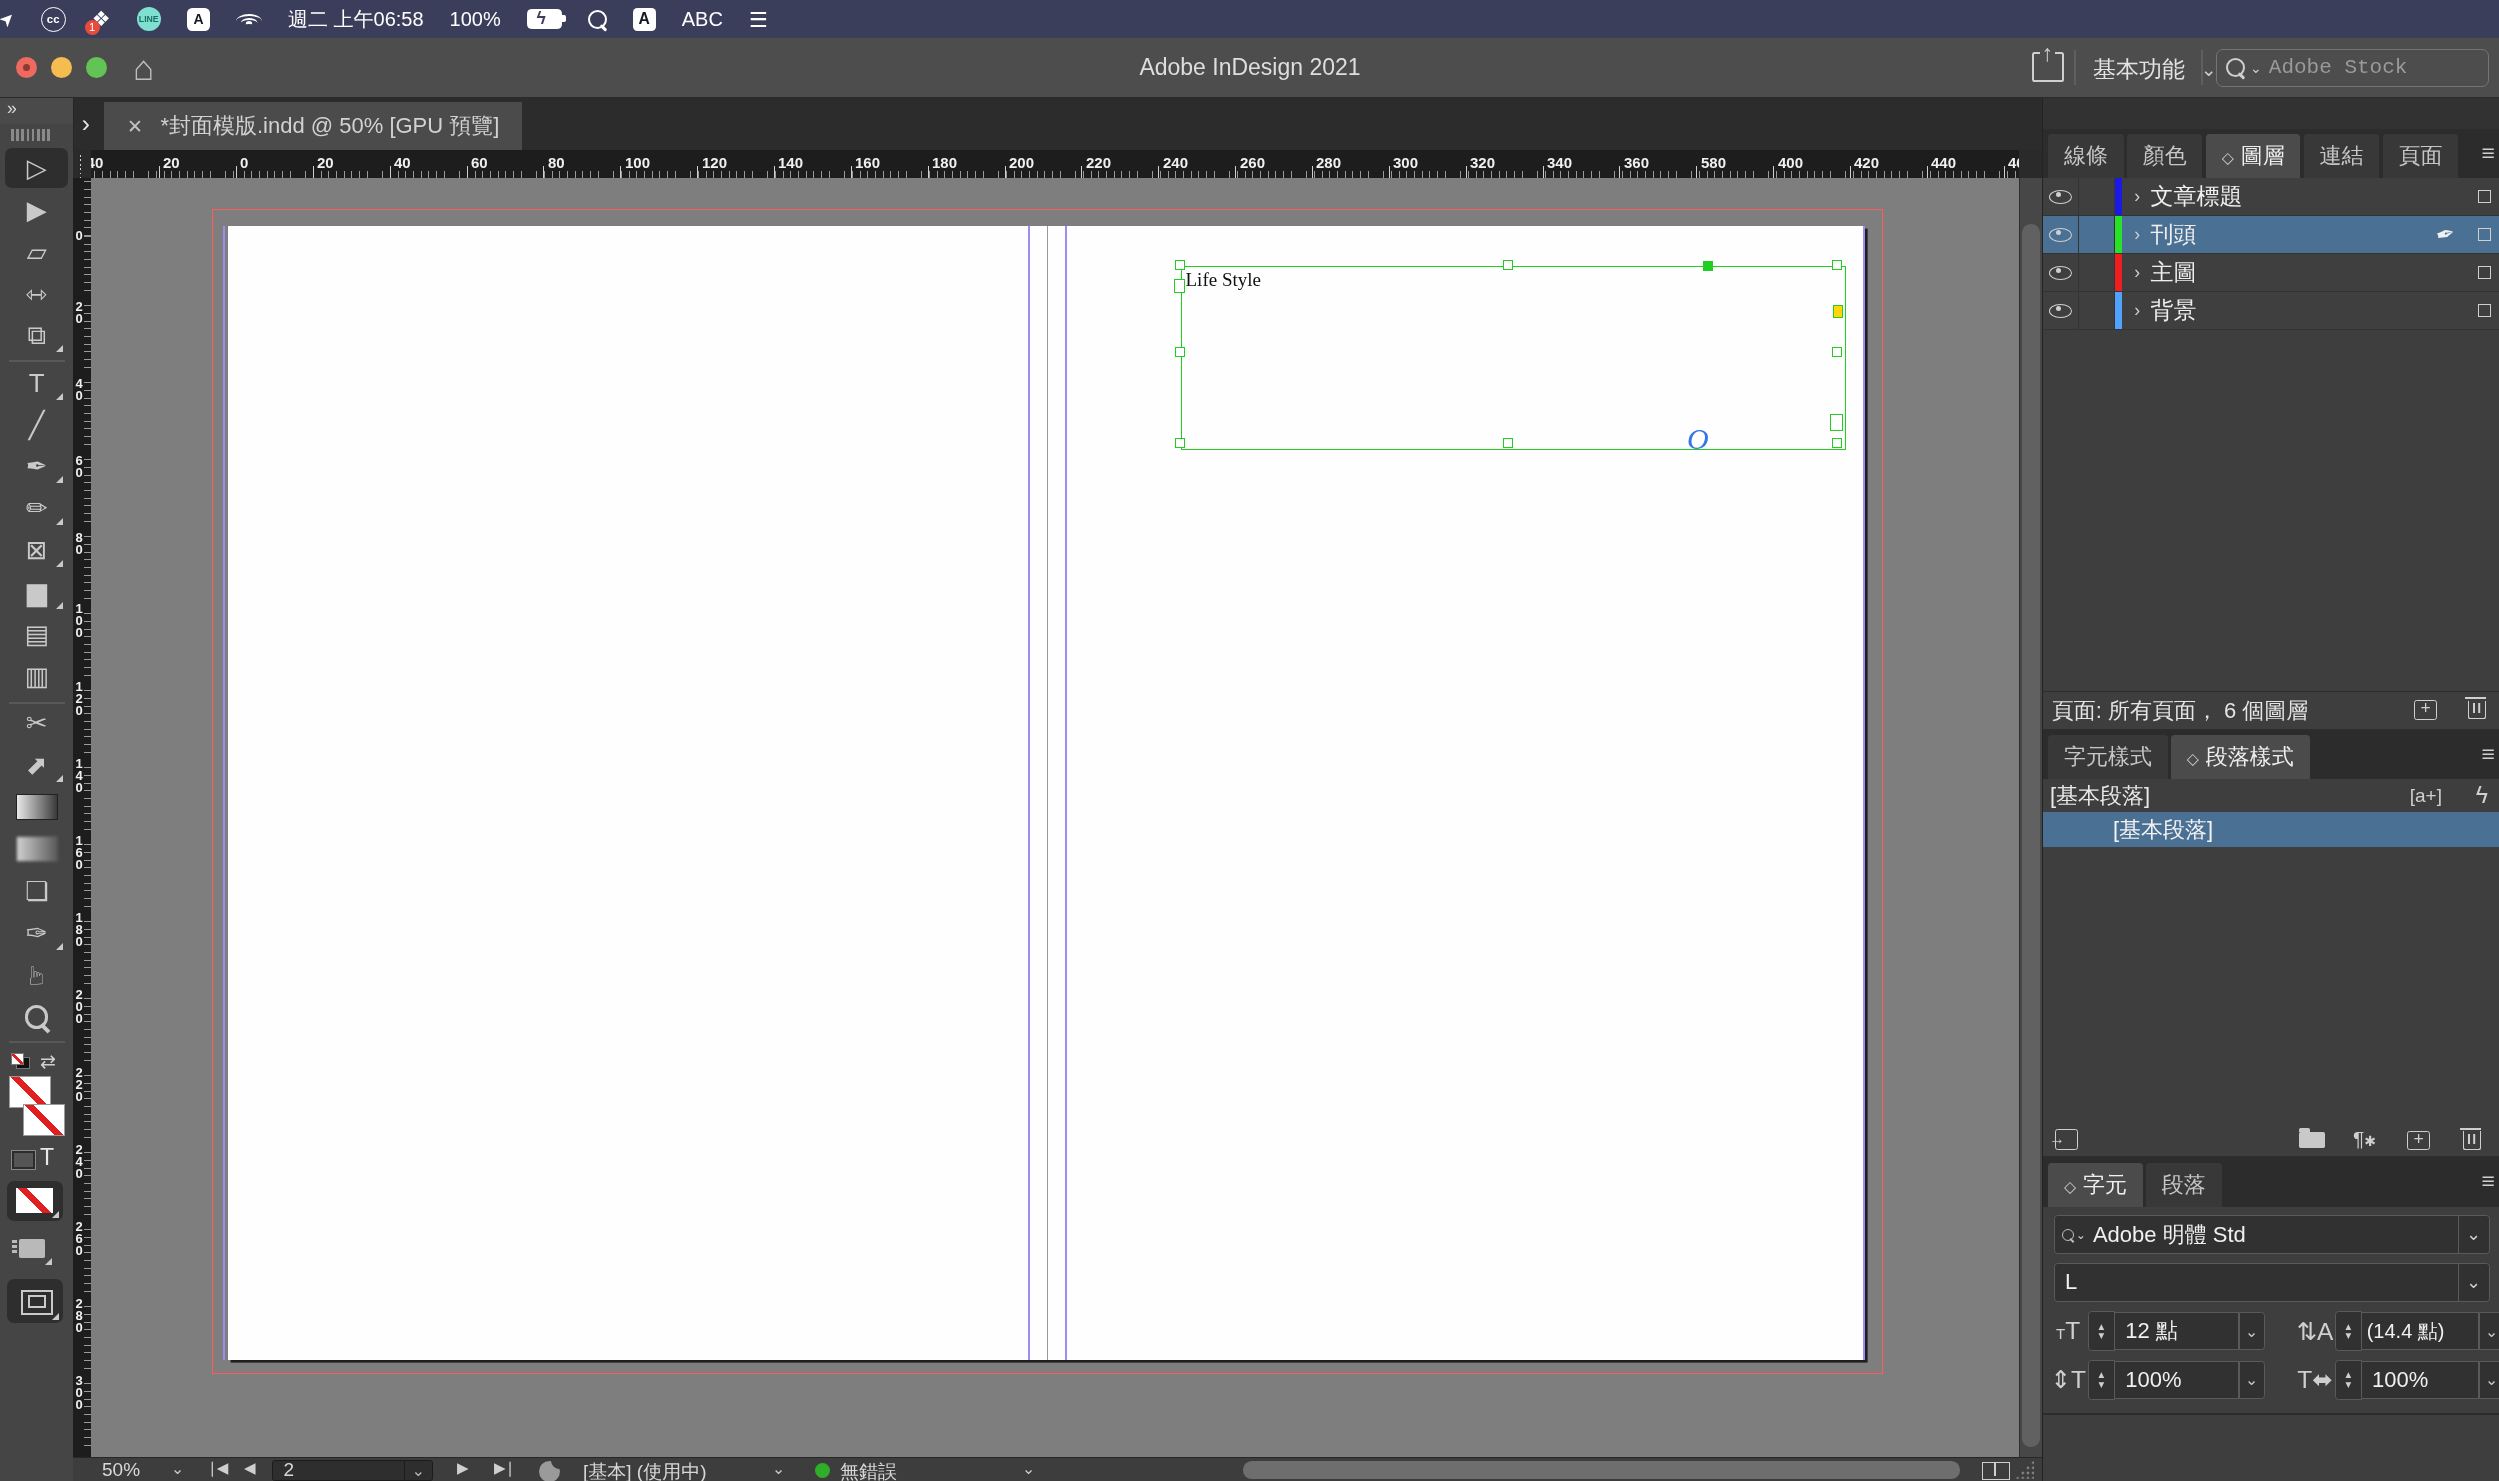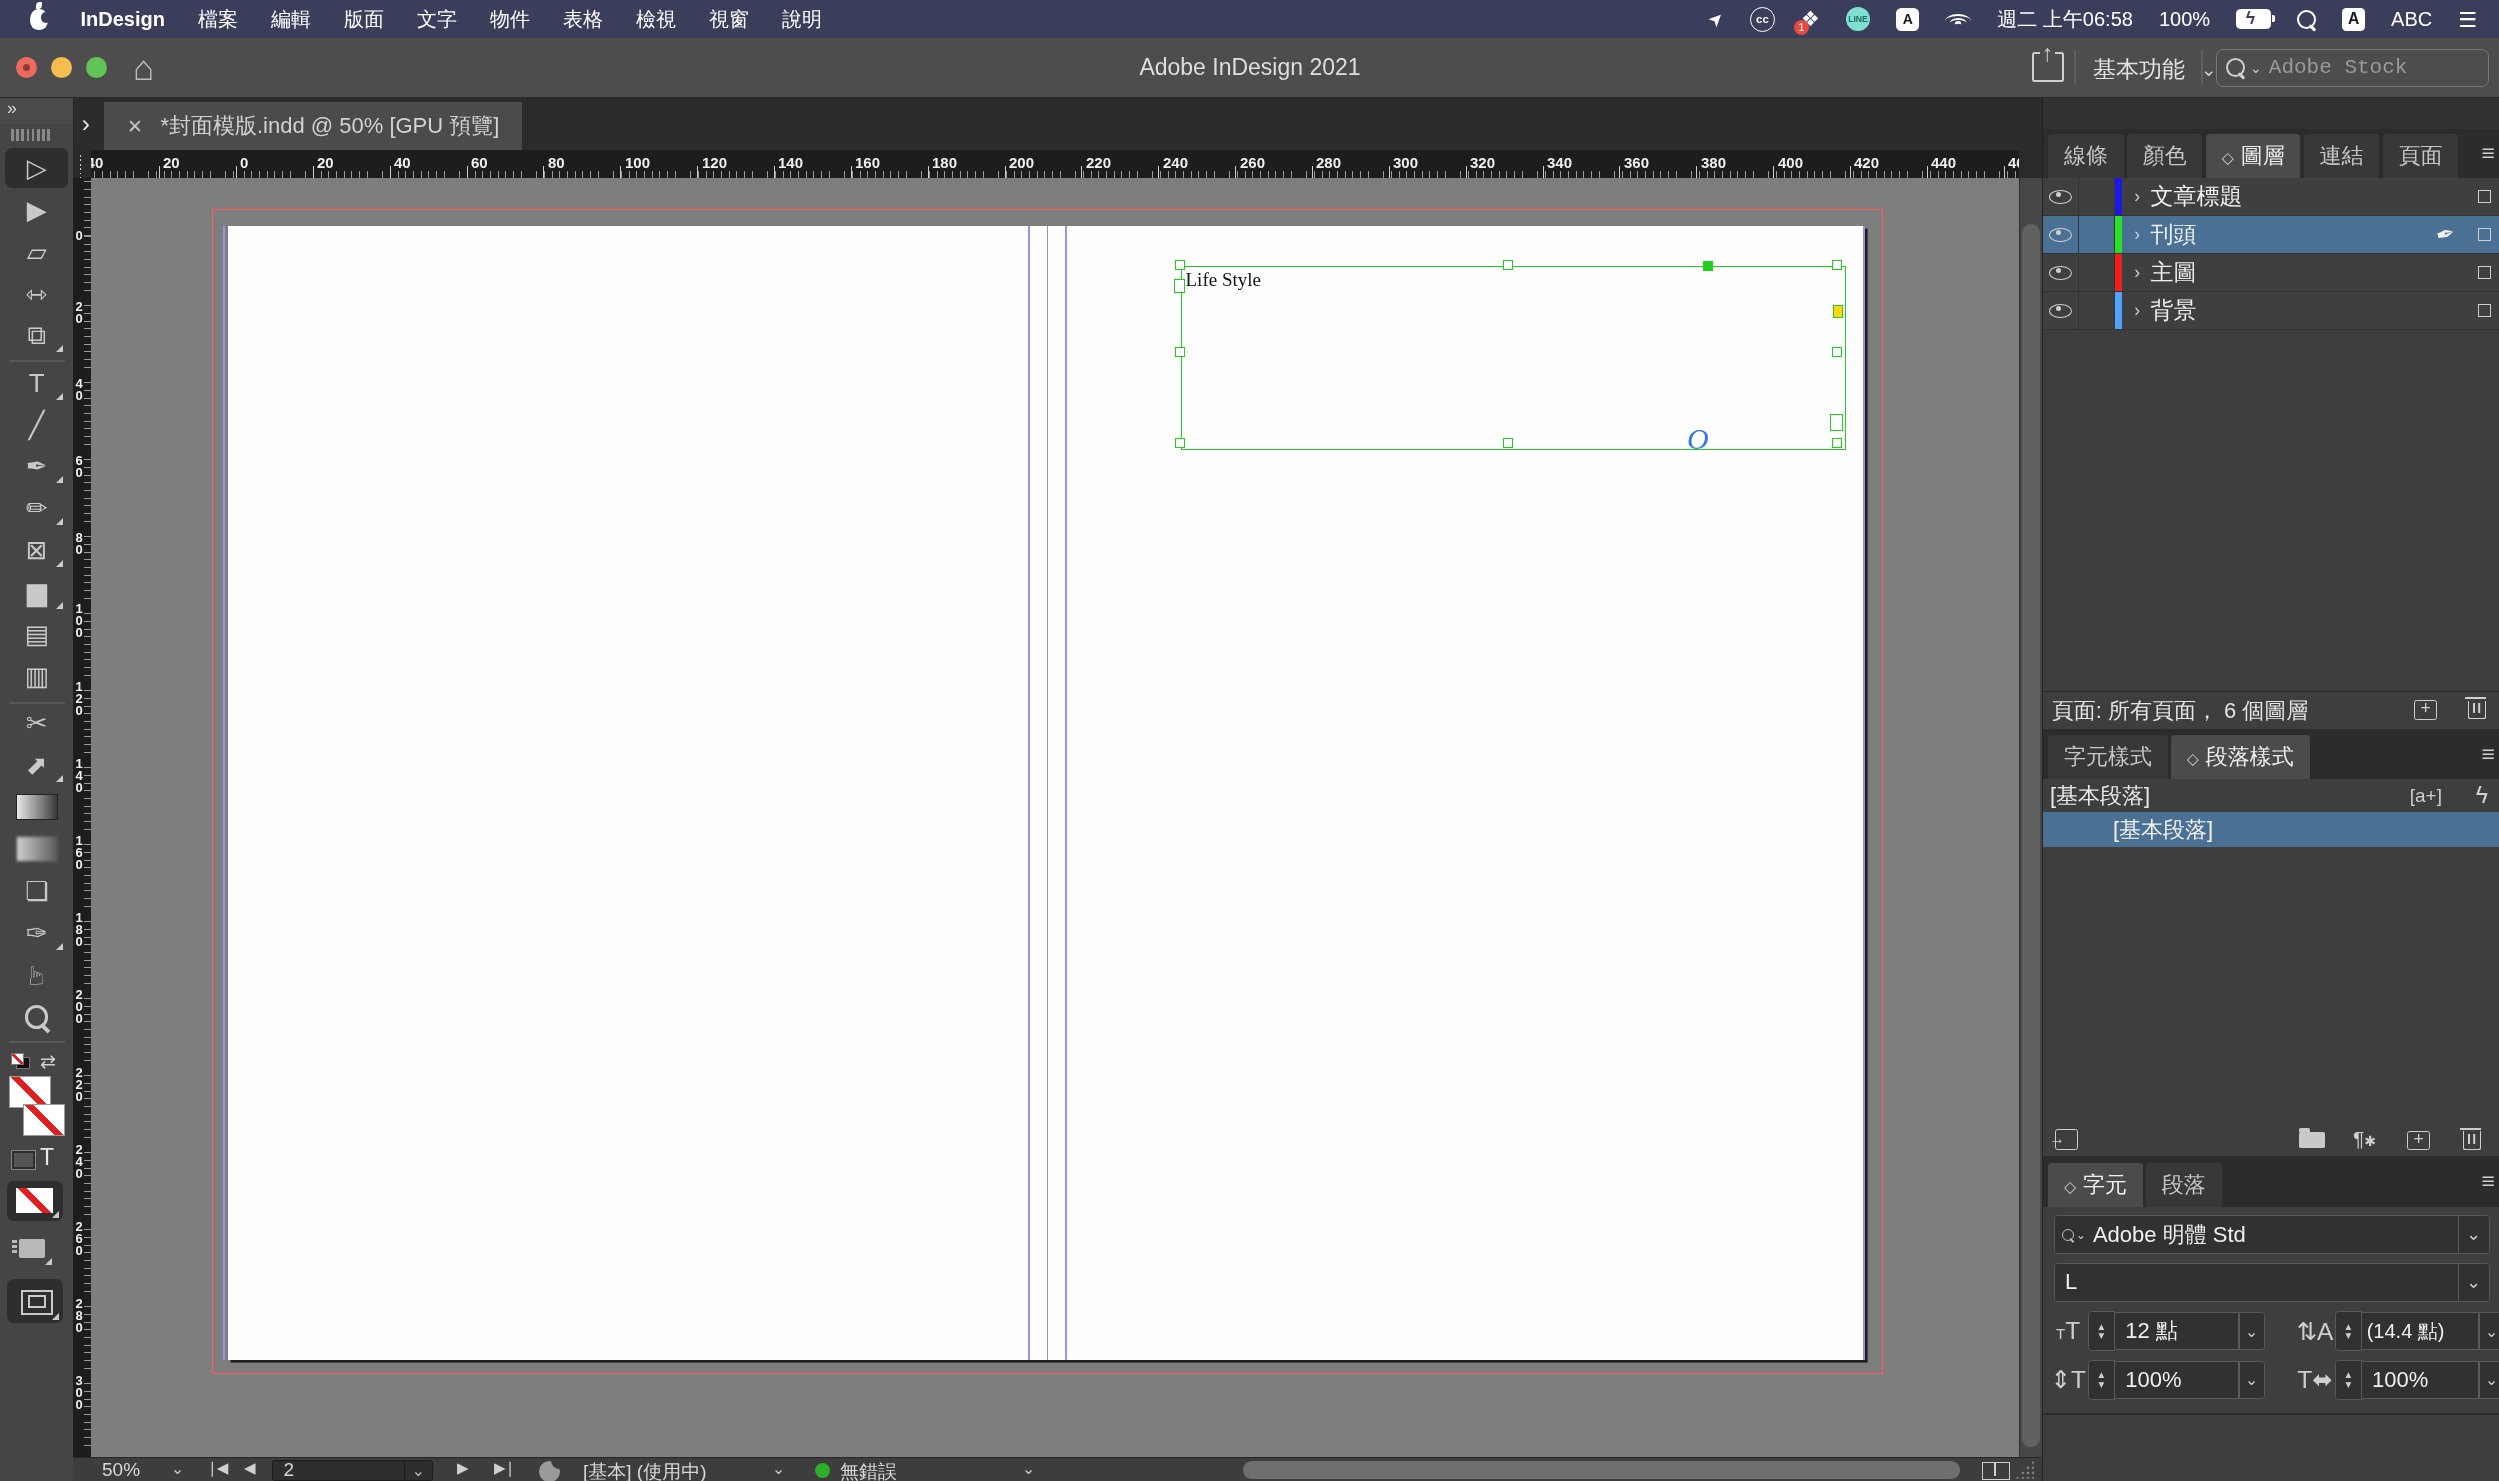--- a/index.html
+++ b/index.html
@@ -214,35 +214,20 @@
   .numval{height:38px;background:#313131;border:0.9px solid #5a5a5a;border-left:none;display:flex;align-items:center;
           padding-left:10.5px;font-size:22px;color:#f0f0f0;box-sizing:border-box;}
   .numdd{width:26px;height:38px;background:#313131;border:0.9px solid #5a5a5a;border-left:0.9px solid #5a5a5a;border-radius:0 3.5px 3.5px 0;
           display:flex;align-items:center;justify-content:center;color:#cfcfcf;font-size:15.7px;box-sizing:border-box;}
   .paneldiv{height:1.7px;background:#2c2c2c;margin-top:14px;}
 </style>
 </head>
 <body>
 
 <div id="menubar">
-  <div class="left">
-    <span class="apple"></span>
-    <span class="appname">InDesign</span>
-    <span id="menu-items" style="display:flex;gap:33px;">
-        <span class="menu-item">檔案</span>
-        <span class="menu-item">編輯</span>
-        <span class="menu-item">版面</span>
-        <span class="menu-item">文字</span>
-        <span class="menu-item">物件</span>
-        <span class="menu-item">表格</span>
-        <span class="menu-item">檢視</span>
-        <span class="menu-item">視窗</span>
-        <span class="menu-item">說明</span>
-      </span>
-  </div>
   <div class="right">
     <span class="mb-ico loc-arrow">➤</span>
     <span class="cc-ico">cc</span>
     <span class="dbx">❖<span class="badge">1</span></span>
     <span class="line-ico">LINE</span>
     <span class="adb-ico">A</span>
     <span class="wifi">
         <i></i>
         <i></i>
         <i></i>
@@ -386,21 +371,21 @@
     <span class="hlab" style="left: 1225px;">280</span>
     <span class="hmaj" style="left: 1221px;"></span>
     <span class="hlab" style="left: 1302px;">300</span>
     <span class="hmaj" style="left: 1298px;"></span>
     <span class="hlab" style="left: 1379px;">320</span>
     <span class="hmaj" style="left: 1375px;"></span>
     <span class="hlab" style="left: 1456px;">340</span>
     <span class="hmaj" style="left: 1452px;"></span>
     <span class="hlab" style="left: 1533px;">360</span>
     <span class="hmaj" style="left: 1528px;"></span>
-    <span class="hlab" style="left: 1610px;">380</span>
+    <span class="hlab" style="left: 1610px;">580</span>
     <span class="hmaj" style="left: 1605px;"></span>
     <span class="hlab" style="left: 1687px;">400</span>
     <span class="hmaj" style="left: 1682px;"></span>
     <span class="hlab" style="left: 1763px;">420</span>
     <span class="hmaj" style="left: 1759px;"></span>
     <span class="hlab" style="left: 1840px;">440</span>
     <span class="hmaj" style="left: 1836px;"></span>
     <span class="hlab" style="left: 1917px;">460</span>
     <span class="hmaj" style="left: 1913px;"></span>
   </div>

